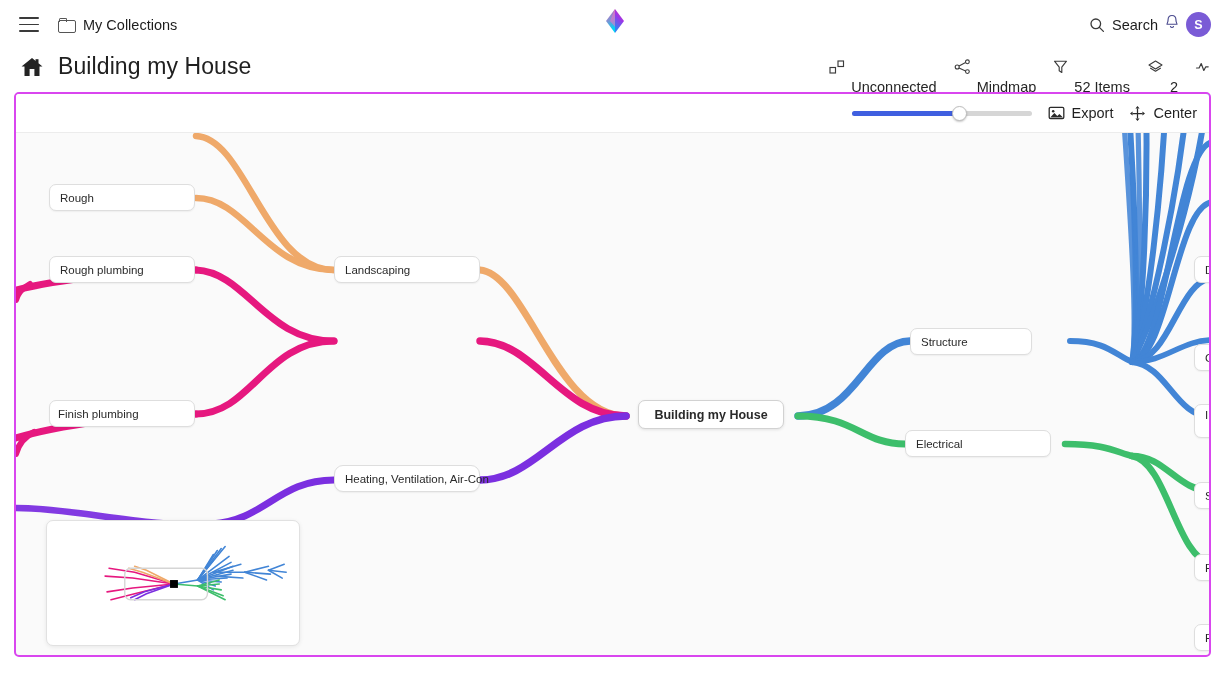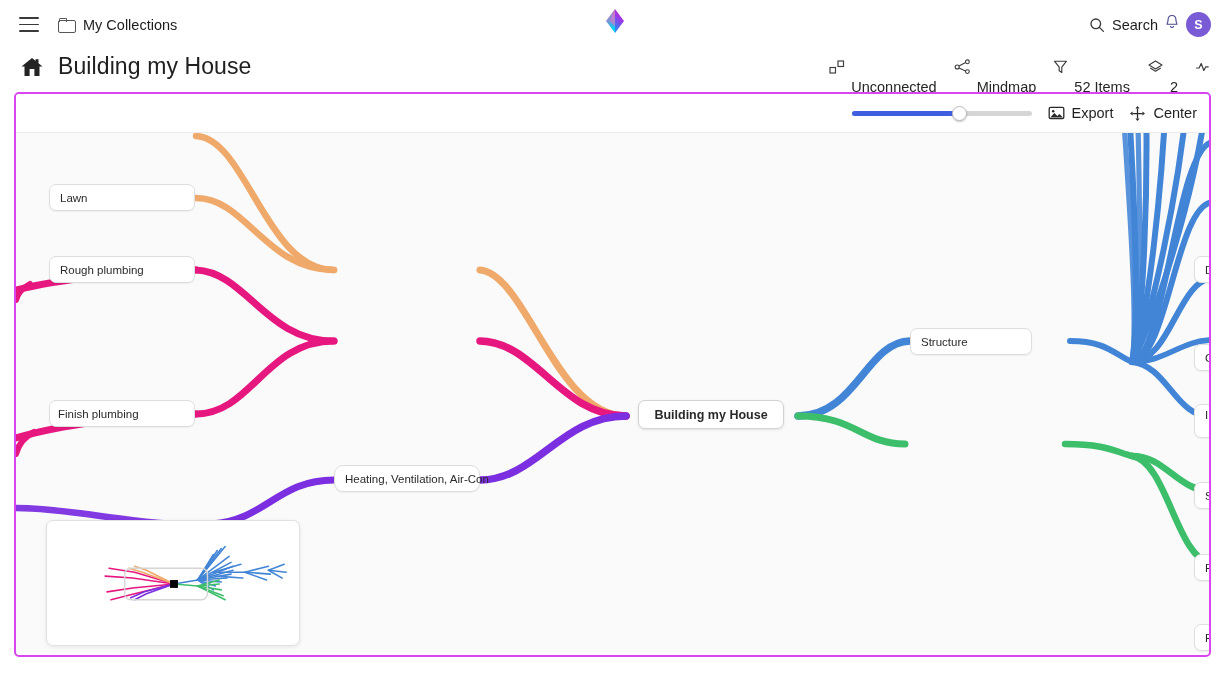--- a/index.html
+++ b/index.html
@@ -296,38 +296,44 @@
       <path d="M1116 268 C 1152 272, 1158 322, 1197 324" stroke="#4285d6" stroke-width="6"></path>
 
       <path d="M782 322 C 840 322, 846 350, 889 350" stroke="#3dbe6b" stroke-width="7"></path>
       <path d="M1049 350 C 1090 350, 1100 358, 1116 362" stroke="#3dbe6b" stroke-width="6.5"></path>
       <path d="M1116 362 C 1150 362, 1160 396, 1197 398" stroke="#3dbe6b" stroke-width="6.5"></path>
       <path d="M1116 362 C 1152 368, 1160 466, 1197 470" stroke="#3dbe6b" stroke-width="6.5"></path>
     </g>
   </svg>
 
   <div class="node" style="left:33px; top:90px; width:146px;">
-    <span>Lawn</span>
+    <span>Rough</span>
   </div>
   <div class="node" style="left:33px; top:162px; width:146px;">
     <span>Rough plumbing</span>
   </div>
   <div class="node" style="left:33px; top:306px; width:146px;padding-left:8px;">
     <span>Finish plumbing</span>
   </div>
+  <div class="node" style="left:318px; top:162px; width:146px;">
+    <span>Landscaping</span>
+  </div>
   <div class="node" style="left:318px; top:371px; width:146px;border-radius:9px;">
     <span>Heating, Ventilation, Air-Con</span>
   </div>
 
   <div class="node root" style="left:622px; top:306px; width:146px;">
     <span>Building my House</span>
   </div>
 
   <div class="node" style="left:894px; top:234px; width:122px;">
     <span>Structure</span>
+  </div>
+  <div class="node" style="left:889px; top:336px; width:146px;">
+    <span>Electrical</span>
   </div>
 
   <div class="node" style="left:1178px; top:162px; width:60px;">
     <span>D</span>
   </div>
   <div class="node" style="left:1178px; top:250px; width:60px;">
     <span>G</span>
   </div>
   <div class="node two-line" style="left:1178px; top:310px; width:60px;">
     <span>In d</span>

